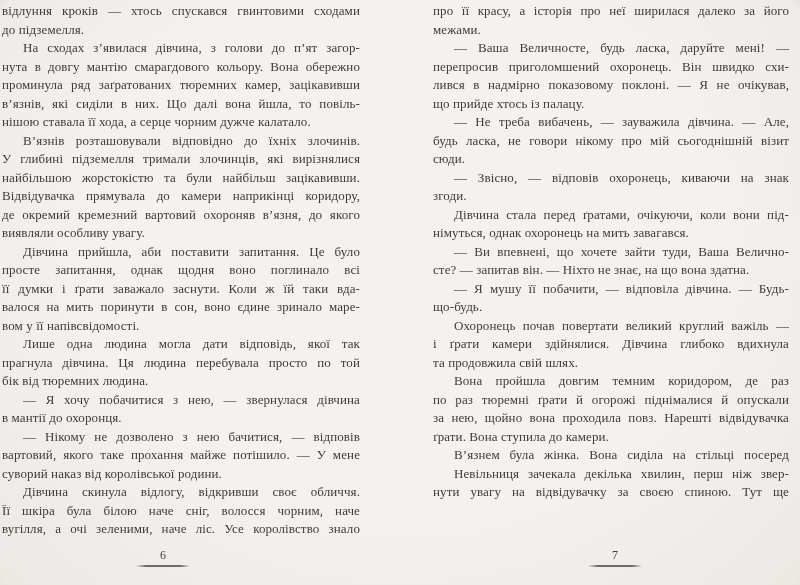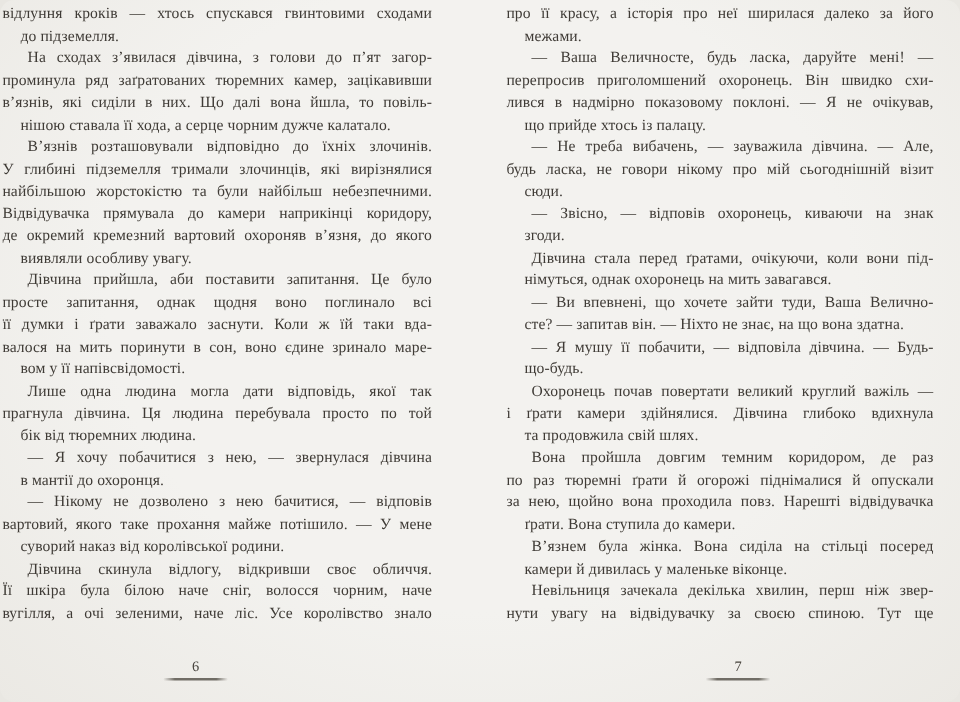--- a/index.html
+++ b/index.html
@@ -17,31 +17,30 @@
     border-radius:12px;
   }
   .page{
     position:absolute;
     top:2px;
     font-size:13px;
     line-height:18.5px;
     letter-spacing:0.1px;
   }
   .page-left{left:2px;width:358px;}
-  .page-right{left:422px;width:356px;}
+  .page-right{left:433px;width:356px;}
   .line{
     height:18.5px;
     white-space:nowrap;
     overflow:hidden;
     text-align:justify;
     text-align-last:justify;
   }
   .line.last{
     text-align-last:left;
-    margin-left:15px;
   }
   .line.indent{
     padding-left:21px;
   }
   .pagenum{
     position:absolute;
     top:548px;
     width:70px;
     text-align:center;
     font-size:12px;
@@ -59,26 +58,27 @@
 </head>
 <body>
 
 <div class="spread">
 
   <div class="page page-left">
     <div>
         <div class="line">відлуння кроків — хтось спускався гвинтовими сходами</div>
         <div class="line last">до підземелля.</div>
         <div class="line indent">На сходах з’явилася дівчина, з голови до п’ят загор-</div>
+        <div class="line">нута в довгу мантію смарагдового кольору. Вона обережно</div>
         <div class="line">проминула ряд заґратованих тюремних камер, зацікавивши</div>
         <div class="line">в’язнів, які сиділи в них. Що далі вона йшла, то повіль-</div>
         <div class="line last">нішою ставала її хода, а серце чорним дужче калатало.</div>
         <div class="line indent">В’язнів розташовували відповідно до їхніх злочинів.</div>
         <div class="line">У глибині підземелля тримали злочинців, які вирізнялися</div>
-        <div class="line">найбільшою жорстокістю та були найбільш небезпечними.</div>
+        <div class="line">найбільшою жорстокістю та були найбільш зацікавивши.</div>
         <div class="line">Відвідувачка прямувала до камери наприкінці коридору,</div>
         <div class="line">де окремий кремезний вартовий охороняв в’язня, до якого</div>
         <div class="line last">виявляли особливу увагу.</div>
         <div class="line indent">Дівчина прийшла, аби поставити запитання. Це було</div>
         <div class="line">просте запитання, однак щодня воно поглинало всі</div>
         <div class="line">її думки і ґрати заважало заснути. Коли ж їй таки вда-</div>
         <div class="line">валося на мить поринути в сон, воно єдине зринало маре-</div>
         <div class="line last">вом у її напівсвідомості.</div>
         <div class="line indent">Лише одна людина могла дати відповідь, якої так</div>
         <div class="line">прагнула дівчина. Ця людина перебувала просто по той</div>
@@ -114,21 +114,20 @@
         <div class="line indent">— Я мушу її побачити, — відповіла дівчина. — Будь-</div>
         <div class="line last">що-будь.</div>
         <div class="line indent">Охоронець почав повертати великий круглий важіль —</div>
         <div class="line">і ґрати камери здійнялися. Дівчина глибоко вдихнула</div>
         <div class="line last">та продовжила свій шлях.</div>
         <div class="line indent">Вона пройшла довгим темним коридором, де раз</div>
         <div class="line">по раз тюремні ґрати й огорожі піднімалися й опускали</div>
         <div class="line">за нею, щойно вона проходила повз. Нарешті відвідувачка</div>
         <div class="line last">ґрати. Вона ступила до камери.</div>
         <div class="line indent">В’язнем була жінка. Вона сиділа на стільці посеред</div>
-        <div class="line last">камери й дивилась у маленьке віконце.</div>
         <div class="line indent">Невільниця зачекала декілька хвилин, перш ніж звер-</div>
         <div class="line">нути увагу на відвідувачку за своєю спиною. Тут ще</div>
       </div>
   </div>
 
   <div class="pagenum pagenum-left">
     <span>6</span>
     <div class="flourish"></div>
   </div>
 

